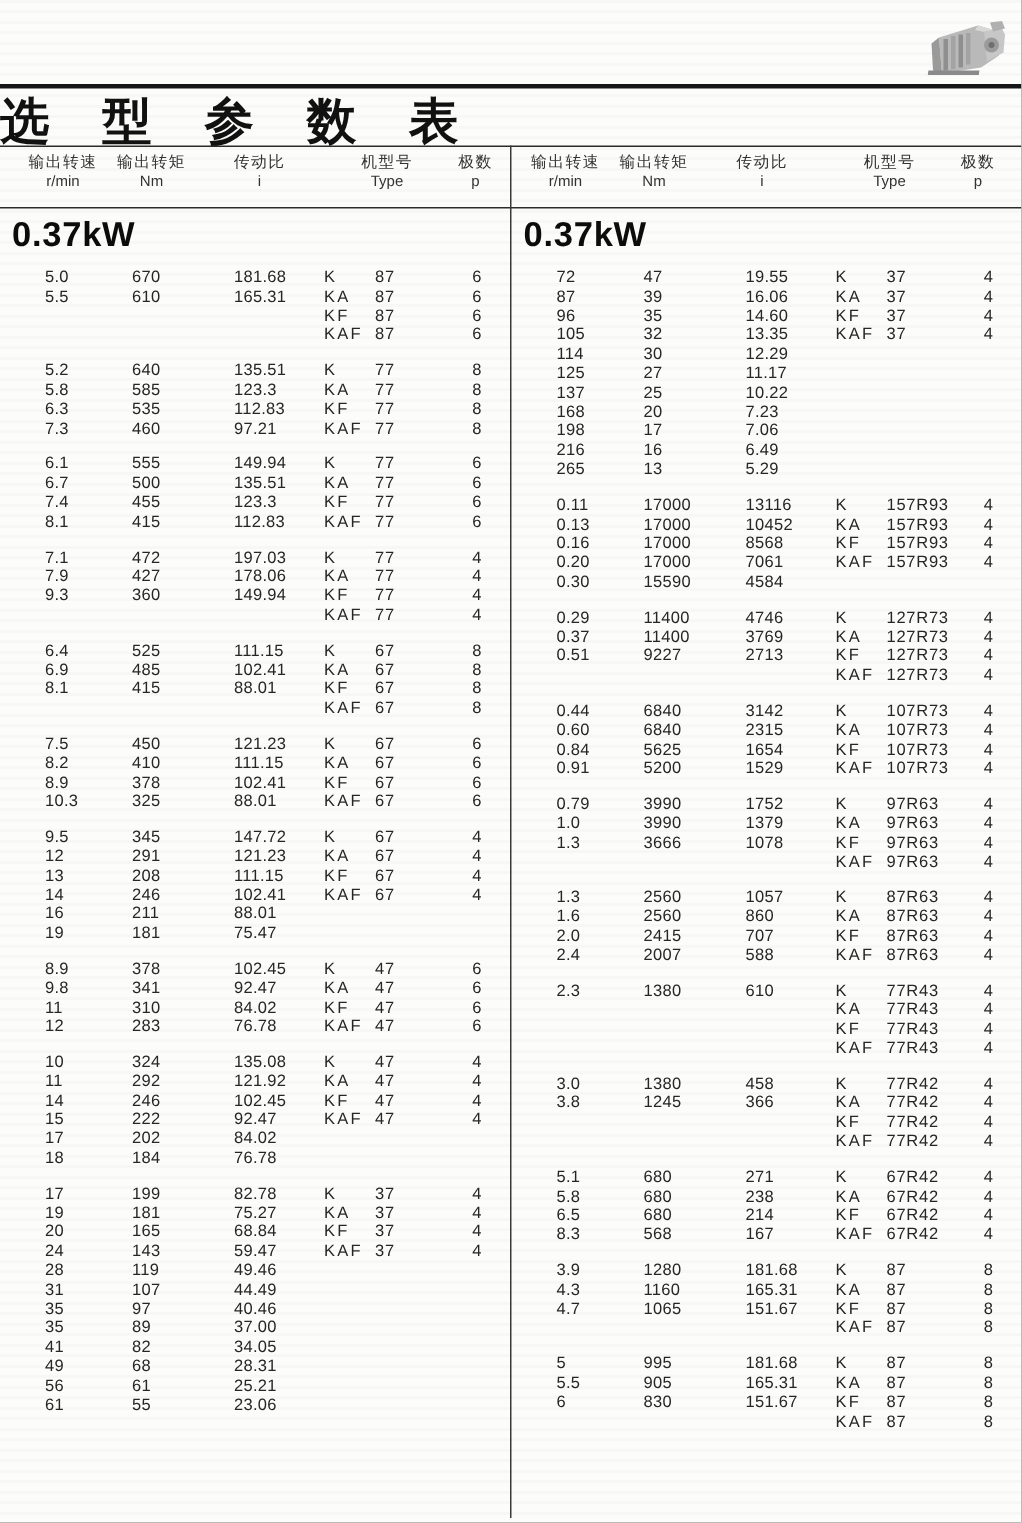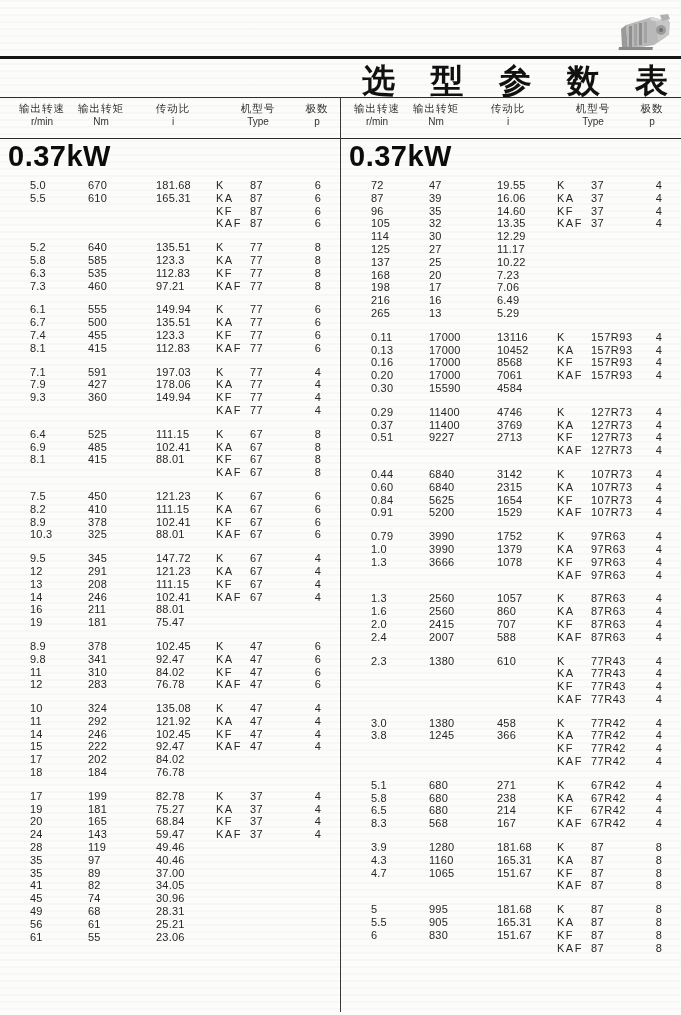--- a/index.html
+++ b/index.html
@@ -20,21 +20,21 @@
   }
 
   .rule { position:absolute; left:0; width:681px; background:#161616; }
   .rule-thick { top:56px; height:3px; }
   .rule-title-bottom { top:97px; height:1px; background:#2b2b2b; }
   .rule-header-bottom { top:138px; height:1px; background:#2b2b2b; }
   .vdivider { position:absolute; left:340px; top:97px; width:1px; height:915px; background:#3a3a3a; }
 
   .title {
     position:absolute; top:59px; left:0; width:681px;
-    text-align:right;
+    text-align:left;
     font-size:33px; font-weight:bold; letter-spacing:13px;
     color:#111; white-space:nowrap;
   }
 
   .gearbox { position:absolute; top:11px; right:9px; width:60px; height:48px; }
 
   
   .grid5 { display:grid; grid-template-columns:60px 58px 86px 84px 34px; padding-left:12px; }
 
   .header-row { position:absolute; top:100px; left:0; width:542px; display:flex; }
@@ -42,21 +42,21 @@
   .header-half + .header-half { margin-left:1px; }
   .hcol { text-align:center; line-height:13px; padding-top:2px; }
   .hcn { font-size:10.5px; color:#333; letter-spacing:1px; white-space:nowrap; }
   .hunit { font-size:10px; color:#333; }
 
   .col { position:absolute; top:141px; width:340px; }
   .col-left { left:0; }
   .col-right { left:341px; }
 
   .power-heading {
-    font-size:29px; font-weight:800; letter-spacing:0.5px;
+    font-size:23px; font-weight:800; letter-spacing:0.5px;
     color:#0c0c0c; margin:14px 0 10px 8px; line-height:26px;
   }
   .col > .power-heading:first-child { margin-top:2px; }
 
   .group { margin-bottom:11px; }
   .row { height:12.8px; line-height:12.8px; font-size:11px; letter-spacing:0.2px; white-space:nowrap; }
   .c-speed  { text-align:left; padding-left:18px; }
   .c-torque { text-align:left; padding-left:16px; }
   .c-ratio  { text-align:left; padding-left:26px; }
   .c-type   { display:flex; }
@@ -261,21 +261,21 @@
           <span class="c-type">
             <span class="prefix">KAF</span>
             <span class="model">77</span>
           </span>
           <span class="c-poles">6</span>
         </div>
       </div>
       <div class="group">
         <div class="row grid5">
           <span class="c-speed">7.1</span>
-          <span class="c-torque">591</span>
+          <span class="c-torque">472</span>
           <span class="c-ratio">197.03</span>
           <span class="c-type">
             <span class="prefix">K</span>
             <span class="model">77</span>
           </span>
           <span class="c-poles">4</span>
         </div>
         <div class="row grid5">
           <span class="c-speed">7.9</span>
           <span class="c-torque">427</span>
@@ -602,20 +602,30 @@
           <span class="c-speed">28</span>
           <span class="c-torque">119</span>
           <span class="c-ratio">49.46</span>
           <span class="c-type">
             <span class="prefix"></span>
             <span class="model"></span>
           </span>
           <span class="c-poles"></span>
         </div>
         <div class="row grid5">
+          <span class="c-speed">31</span>
+          <span class="c-torque">107</span>
+          <span class="c-ratio">44.49</span>
+          <span class="c-type">
+            <span class="prefix"></span>
+            <span class="model"></span>
+          </span>
+          <span class="c-poles"></span>
+        </div>
+        <div class="row grid5">
           <span class="c-speed">35</span>
           <span class="c-torque">97</span>
           <span class="c-ratio">40.46</span>
           <span class="c-type">
             <span class="prefix"></span>
             <span class="model"></span>
           </span>
           <span class="c-poles"></span>
         </div>
         <div class="row grid5">
@@ -632,30 +642,20 @@
           <span class="c-speed">41</span>
           <span class="c-torque">82</span>
           <span class="c-ratio">34.05</span>
           <span class="c-type">
             <span class="prefix"></span>
             <span class="model"></span>
           </span>
           <span class="c-poles"></span>
         </div>
         <div class="row grid5">
-          <span class="c-speed">45</span>
-          <span class="c-torque">74</span>
-          <span class="c-ratio">30.96</span>
-          <span class="c-type">
-            <span class="prefix"></span>
-            <span class="model"></span>
-          </span>
-          <span class="c-poles"></span>
-        </div>
-        <div class="row grid5">
           <span class="c-speed">49</span>
           <span class="c-torque">68</span>
           <span class="c-ratio">28.31</span>
           <span class="c-type">
             <span class="prefix"></span>
             <span class="model"></span>
           </span>
           <span class="c-poles"></span>
         </div>
         <div class="row grid5">

